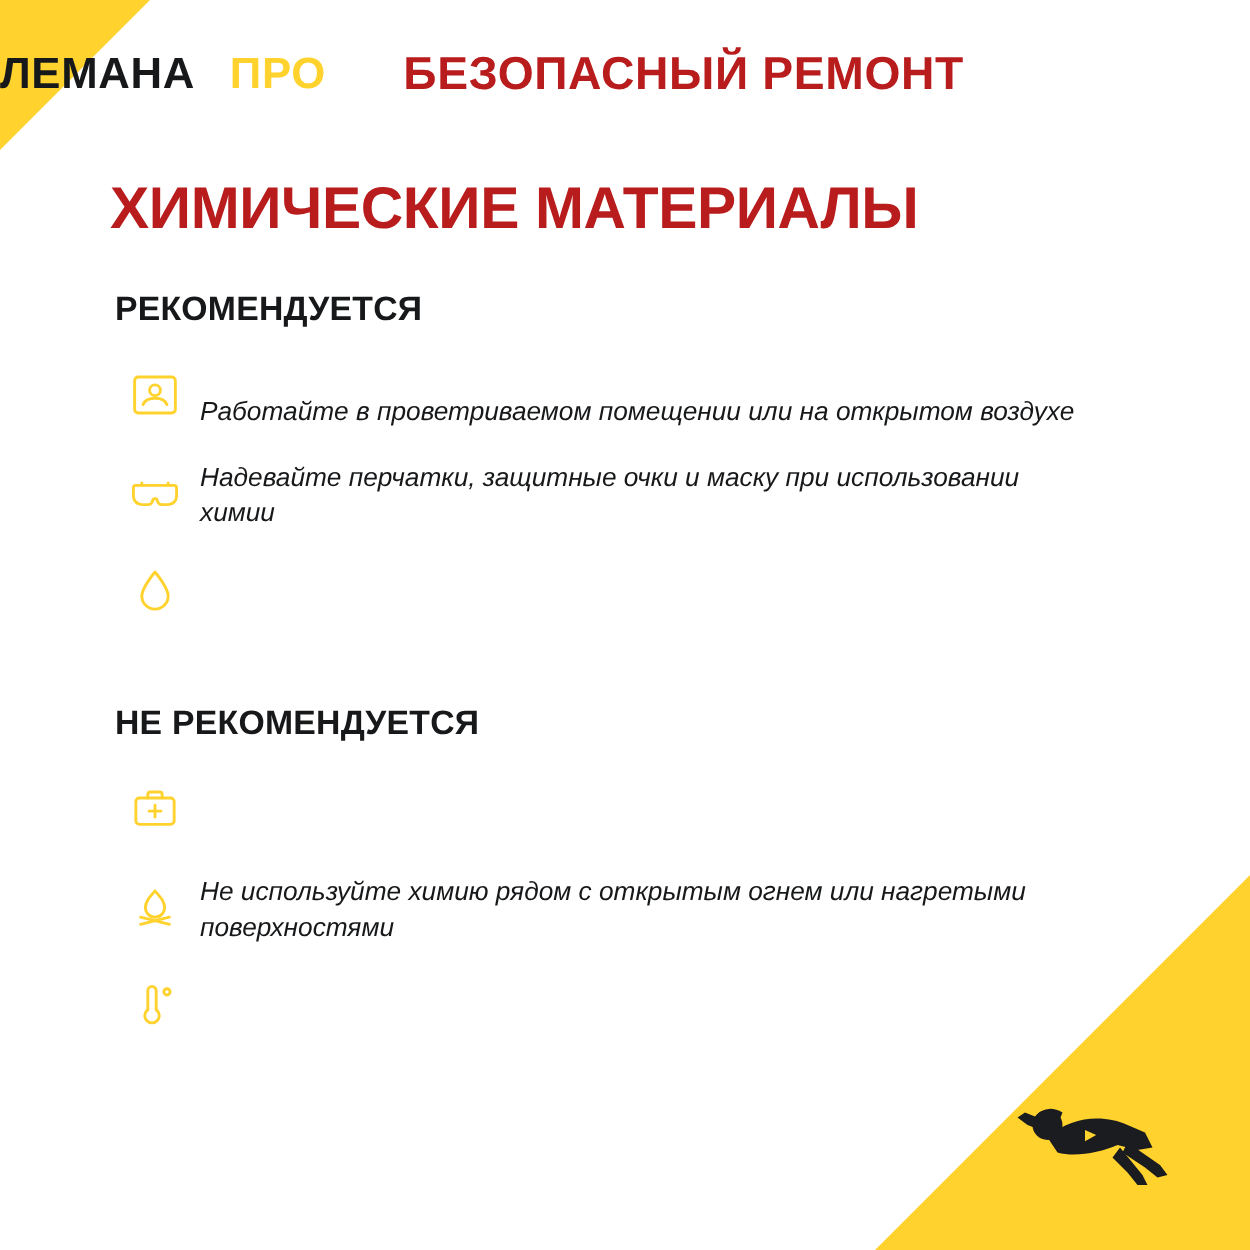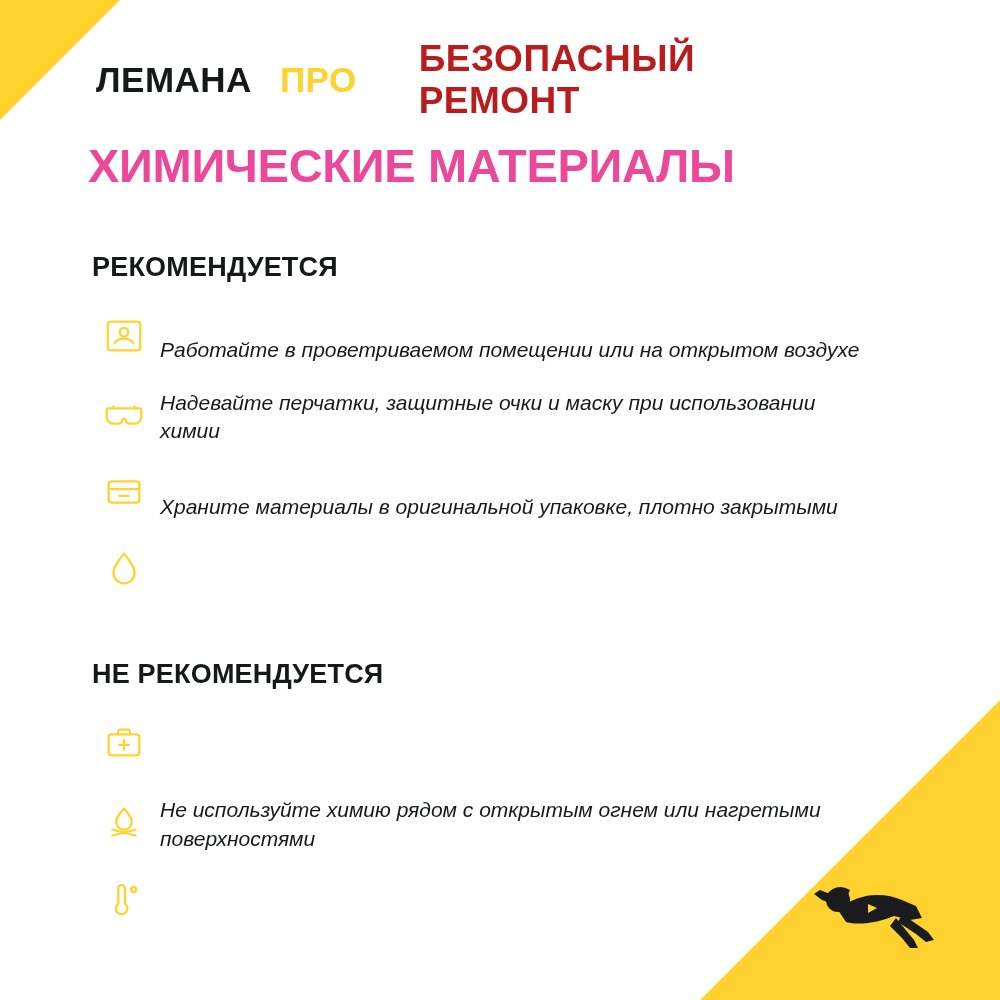--- a/index.html
+++ b/index.html
@@ -37,21 +37,20 @@
 
   
   .header {
     position: absolute;
     top: 38px;
     left: 0;
     width: 799px;
     display: flex;
     align-items: center;
     justify-content: flex-start;
-    padding-left: 96px;
     box-sizing: border-box;
   }
   .brand {
     display: flex;
     align-items: baseline;
     letter-spacing: -0.5px;
   }
   .brand-main {
     font-size: 35px;
     font-weight: bold;
@@ -76,34 +75,34 @@
   
   .content {
     position: absolute;
     top: 140px;
     left: 88px;
     width: 860px;
   }
   .page-title {
     font-size: 47px;
     font-weight: bold;
-    color: #ec4899;
+    color: #b91c1c;
     letter-spacing: -0.3px;
     margin: 0;
     line-height: 1.1;
   }
   .page-subtitle {
     font-size: 23px;
     color: #6E7278;
     margin: 14px 0 0 4px;
     font-weight: 400;
   }
 
   .section {
-    margin-top: 60px;
+    margin-top: 40px;
   }
   .section-title {
     font-size: 27px;
     font-weight: bold;
     color: #17181A;
     letter-spacing: 0.2px;
     margin: 0 0 22px 4px;
   }
 
   .item {
@@ -175,30 +174,20 @@
     <div class="item">
       <div class="item-icon">
         <svg width="46" height="46" viewBox="0 0 48 48" fill="none" stroke="#FFD22E" stroke-width="2.4" stroke-linecap="round" stroke-linejoin="round">
           <path d="M8 16 h32 a2 2 0 0 1 2 2 v7 a7 7 0 0 1 -7 7 h-5 a4 4 0 0 1 -4 -3 a2 2 0 0 0 -4 0 a4 4 0 0 1 -4 3 h-5 a7 7 0 0 1 -7 -7 v-7 a2 2 0 0 1 2 -2 z"></path>
           <path d="M13 16 v-2 M35 16 v-2"></path>
         </svg>
       </div>
       <div class="item-text">Надевайте перчатки, защитные очки и маску при использовании химии</div>
     </div>
 
-    <div class="item">
-      <div class="item-icon">
-        <svg width="46" height="46" viewBox="0 0 48 48" fill="none" stroke="#FFD22E" stroke-width="2.4" stroke-linecap="round" stroke-linejoin="round">
-          <rect x="8" y="13" width="32" height="22" rx="3"></rect>
-          <path d="M8 21 h32"></path>
-          <path d="M19 28 h10"></path>
-        </svg>
-      </div>
-      <div class="item-text">Храните материалы в оригинальной упаковке, плотно закрытыми</div>
-    </div>
 
     <div class="item">
       <div class="item-icon">
         <svg width="46" height="46" viewBox="0 0 48 48" fill="none" stroke="#FFD22E" stroke-width="2.4" stroke-linecap="round" stroke-linejoin="round">
           <path d="M24 9 C24 9 13 22 13 29 a11 11 0 0 0 22 0 C35 22 24 9 24 9 z"></path>
         </svg>
       </div>
     </div>
   </div>
 

